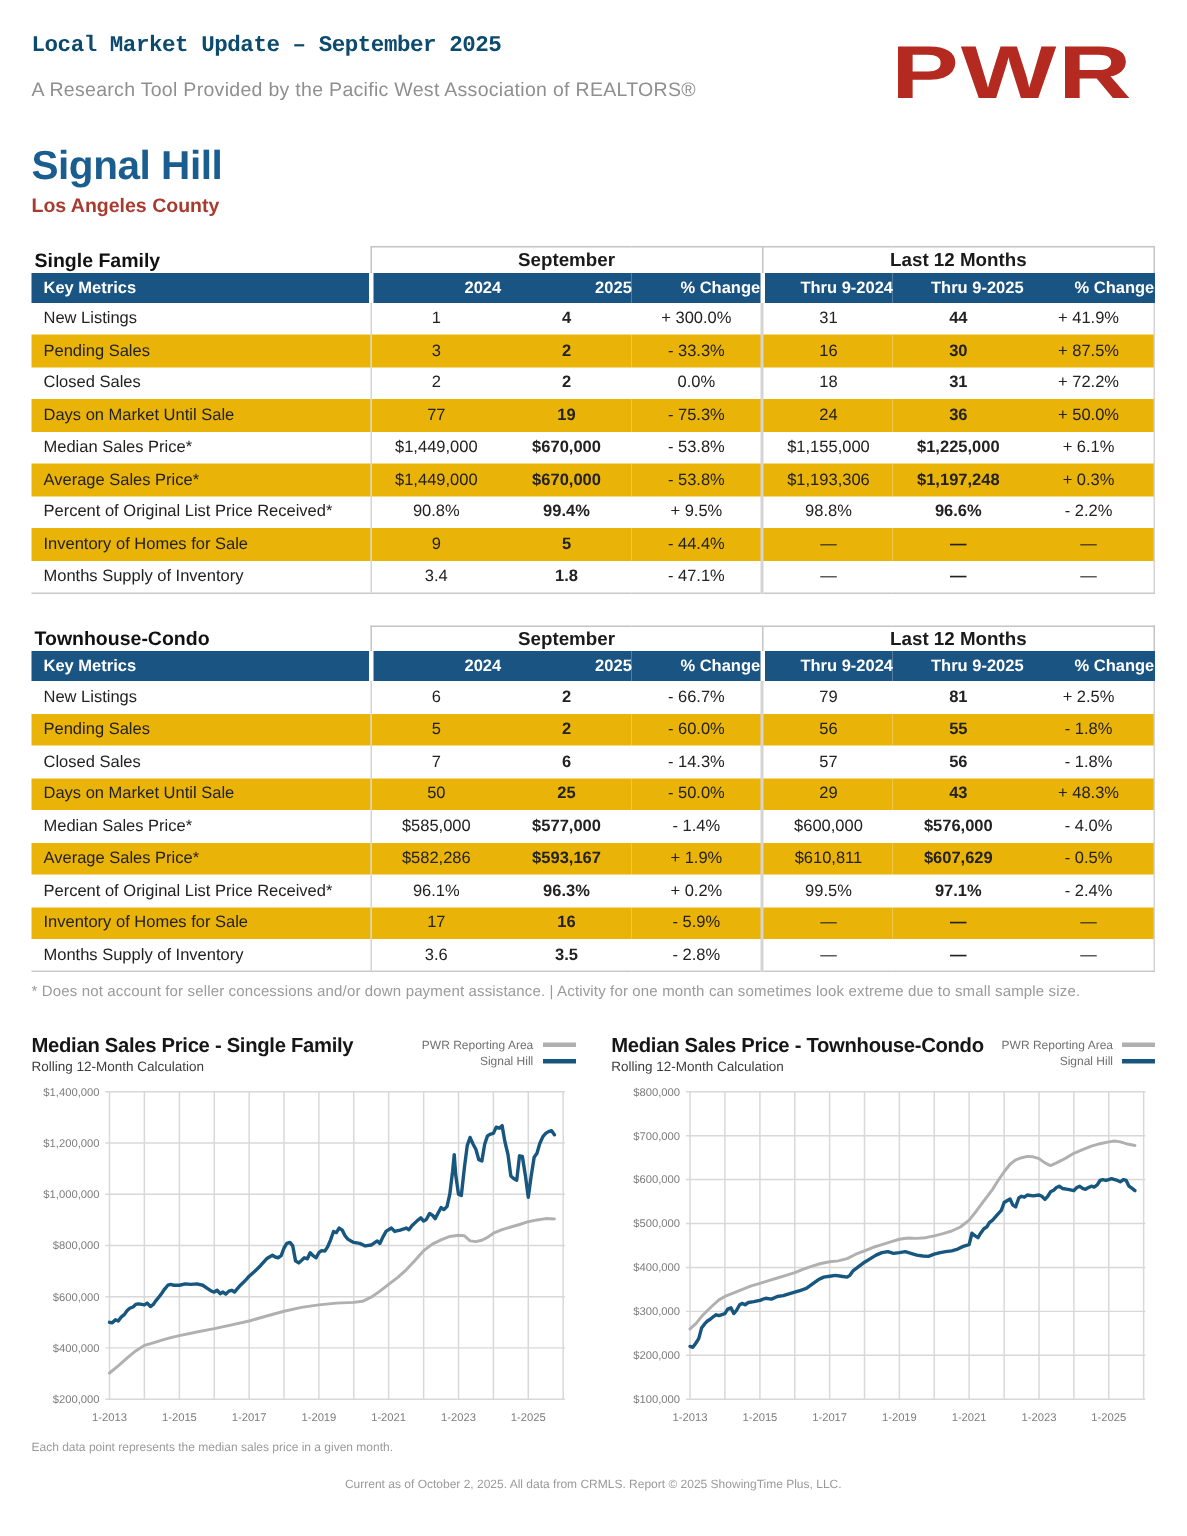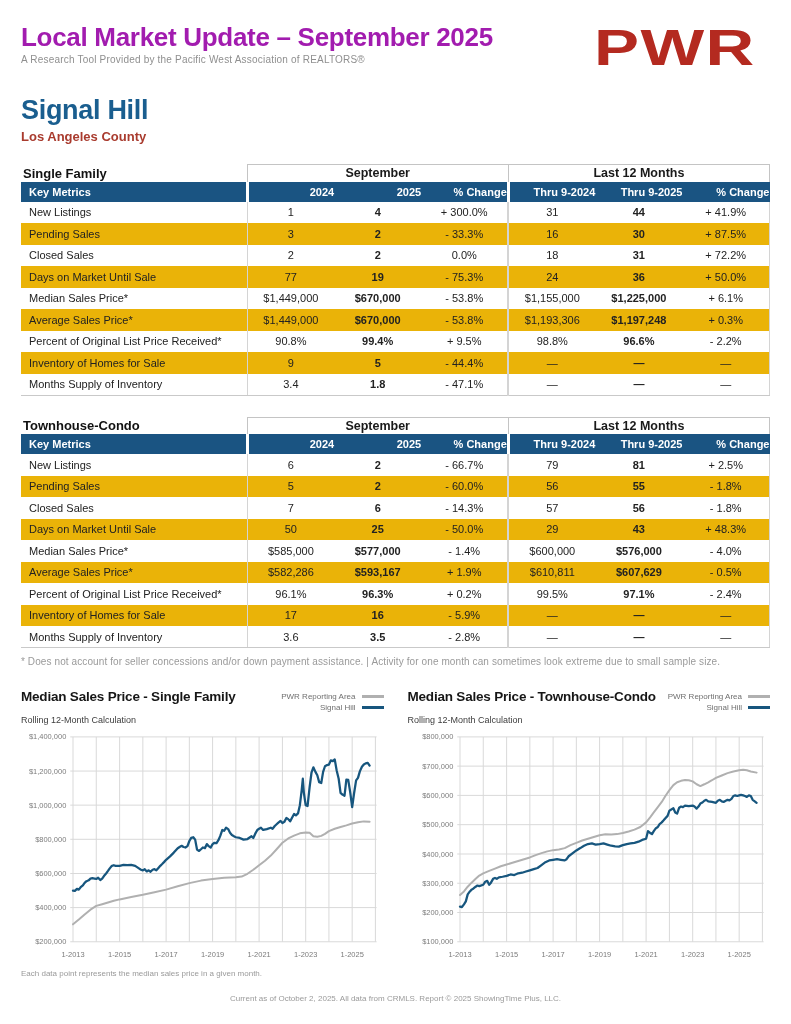--- a/index.html
+++ b/index.html
@@ -6,22 +6,22 @@
   html,body { background:#ffffff; }
   body {
     width:791px; height:1024px;
     font-family:"Liberation Sans", sans-serif;
     color:#1a1a1a; overflow:hidden;
   }
   .page { width:791px; height:1024px; padding:22px 21px 0 21px; position:relative; }
 
   
   .hdr { display:flex; justify-content:space-between; align-items:flex-start; }
-  .hdr-title { font-size:26px; font-weight:bold; letter-spacing:-0.3px; color:#a21caf; }
-  .hdr-sub { font-size:10px; color:#8f8f8f; margin-top:1px; letter-spacing:0.2px; }
+  .hdr-title { font-size:15px; font-weight:bold; letter-spacing:-0.3px; color:#0c4a6e;font-family:Liberation Mono, monospace; }
+  .hdr-sub { font-size:13px; color:#8f8f8f; margin-top:13px; letter-spacing:0.2px; }
   .logo {
     font-size:50px; font-weight:bold; color:#b42a20; line-height:0.9;
     transform:scaleX(1.35); transform-origin:100% 20%; margin-right:14px; margin-top:4px;
     letter-spacing:1px;
   }
   .area-name { font-size:27px; font-weight:bold; color:#1a5e8f; margin-top:24px; letter-spacing:-0.3px; }
   .county-name { font-size:13px; font-weight:bold; color:#a93b2e; margin-top:3px; }
 
   
   .tables { margin-top:20px; }
@@ -47,21 +47,21 @@
   tr.row-alt { background:#eab308; }
   tr.last-row td { border-bottom:1px solid #c9c9c9; }
 
   .footnote { font-size:10px; color:#9a9a9a; margin-top:-13px; letter-spacing:0.1px; }
 
   
   .charts { display:flex; gap:24px; margin-top:22px; }
   .chart-block { flex:1; min-width:0; }
   .chart-head { display:flex; justify-content:space-between; align-items:flex-start; }
   .chart-title { font-size:13.5px; font-weight:bold; color:#161616; letter-spacing:-0.2px; }
-  .chart-sub { font-size:9px; color:#3d3d3d; margin-top:11px; }
+  .chart-sub { font-size:9px; color:#3d3d3d; margin-top:2px; }
   .legend { text-align:right; margin-top:2px; }
   .legend-row { font-size:8px; color:#6f6f6f; line-height:11px; white-space:nowrap; }
   .legend-swatch { display:inline-block; width:22px; height:3px; margin-left:6px; vertical-align:middle; }
   .chart-svg { width:100%; display:block; margin-top:4px; }
 
   .chart-note { font-size:8px; color:#9a9a9a; margin-top:8px; }
   .report-footer { font-size:8px; color:#9a9a9a; text-align:center; margin-top:16px; }
 </style>
 </head>
 <body>

